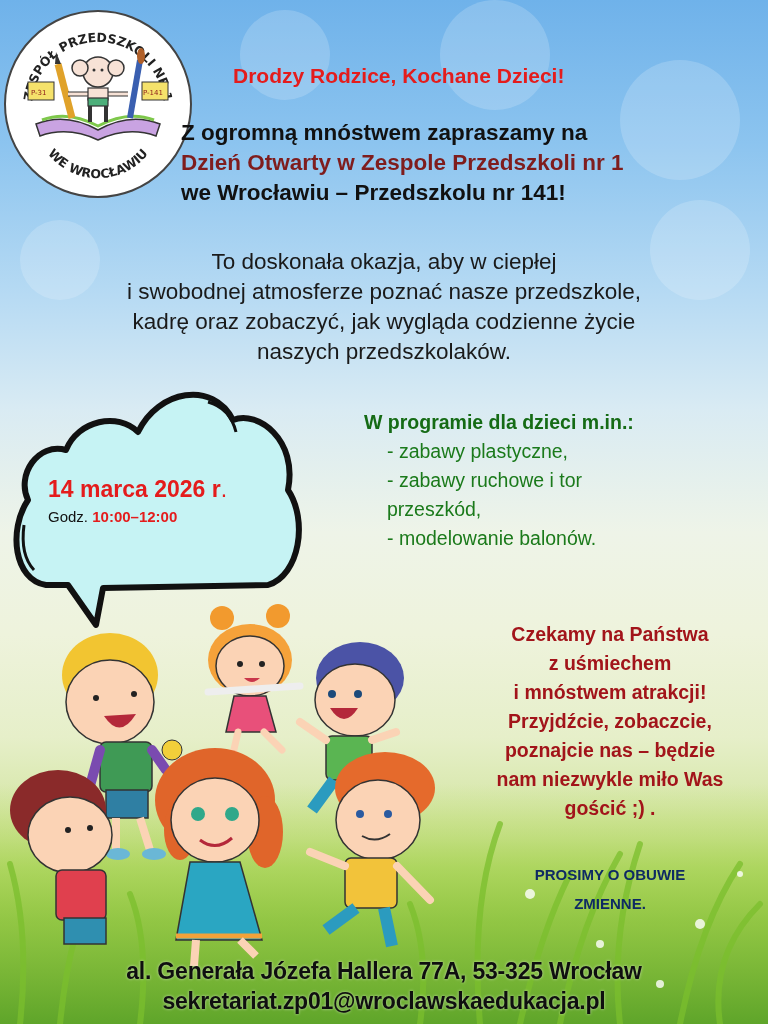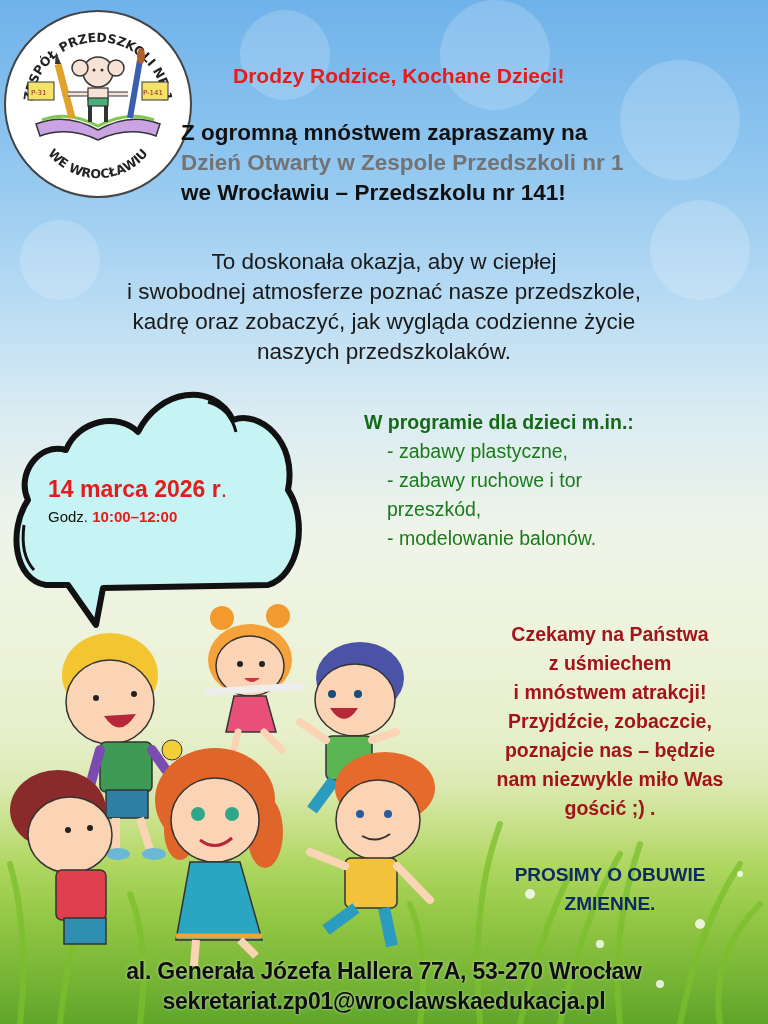--- a/index.html
+++ b/index.html
@@ -11,37 +11,37 @@
   .bokeh { position: absolute; border-radius: 50%; background: rgba(255,255,255,0.18); }
   .grass { position: absolute; left: 0; bottom: 0; width: 768px; height: 240px; }
 
   .logo { position: absolute; left: 4px; top: 10px; width: 188px; height: 188px; border-radius: 50%;
     background: #fff; border: 2px solid #444; box-sizing: border-box; }
   .logo svg { position: absolute; left: 0; top: 0; }
 
   .t { position: absolute; white-space: nowrap; }
   .greeting { left: 233px; top: 64px; font-size: 21px; font-weight: bold; color: #e41c1c; }
   .invite { left: 181px; top: 118px; font-size: 22.5px; font-weight: bold; line-height: 30px; color: #111; }
-  .invite .purple { color: #737373; }
+  .invite .purple { color: #7f1d1d; }
   .intro { left: 0; width: 768px; top: 247px; text-align: center; font-size: 22.5px; line-height: 30px; color: #1a1a1a; }
   .intro div { white-space: nowrap; }
 
   .cloud { position: absolute; left: 8px; top: 380px; width: 300px; height: 250px; }
   .date { left: 48px; top: 476px; font-size: 23px; font-weight: bold; color: #e41c1c; }
   .date .plain { font-weight: normal; color: #e41c1c; }
   .time { left: 48px; top: 508px; font-size: 15px; color: #111; }
   .time b { color: #e41c1c; }
 
   .program { left: 364px; top: 408px; font-size: 19.5px; line-height: 29px; color: #1b7a1b; }
   .program .head { font-weight: bold; color: #156b15; }
   .program .item { padding-left: 23px; }
 
   .welcome { left: 450px; width: 320px; top: 620px; text-align: center; font-size: 19.5px; line-height: 29px; font-weight: bold; color: #a2141a; }
   .welcome div { white-space: nowrap; }
-  .shoes { left: 460px; width: 300px; top: 860px; text-align: center; font-size: 19px; line-height: 29px; font-weight: bold; color: #0e2a63; }
+  .shoes { left: 460px; width: 300px; top: 860px; text-align: center; font-size: 15px; line-height: 29px; font-weight: bold; color: #0e2a63; }
 
   .kids { position: absolute; left: 0; top: 600px; width: 460px; height: 370px; }
 
   .address { left: 0; width: 768px; top: 956px; text-align: center; font-size: 23px; line-height: 30px; font-weight: bold; color: #0f0f0f;
     text-shadow: 0 0 3px rgba(255,255,255,0.6); letter-spacing: -0.2px; }
   .address div { white-space: nowrap; }
 </style>
 </head>
 <body>
 
@@ -244,15 +244,15 @@
   <div>nam niezwykle miło Was</div>
   <div>gościć ;) .</div>
 </div>
 
 <div class="t shoes">
   <div>PROSIMY O OBUWIE</div>
   <div>ZMIENNE.</div>
 </div>
 
 <div class="t address">
-  <div>al. Generała Józefa Hallera 77A, 53-270 Wrocław</div>
+  <div>al. Generała Józefa Hallera 77A, 53-325 Wrocław</div>
   <div>sekretariat.zp01@wroclawskaedukacja.pl</div>
 </div>
 
 </body></html>

